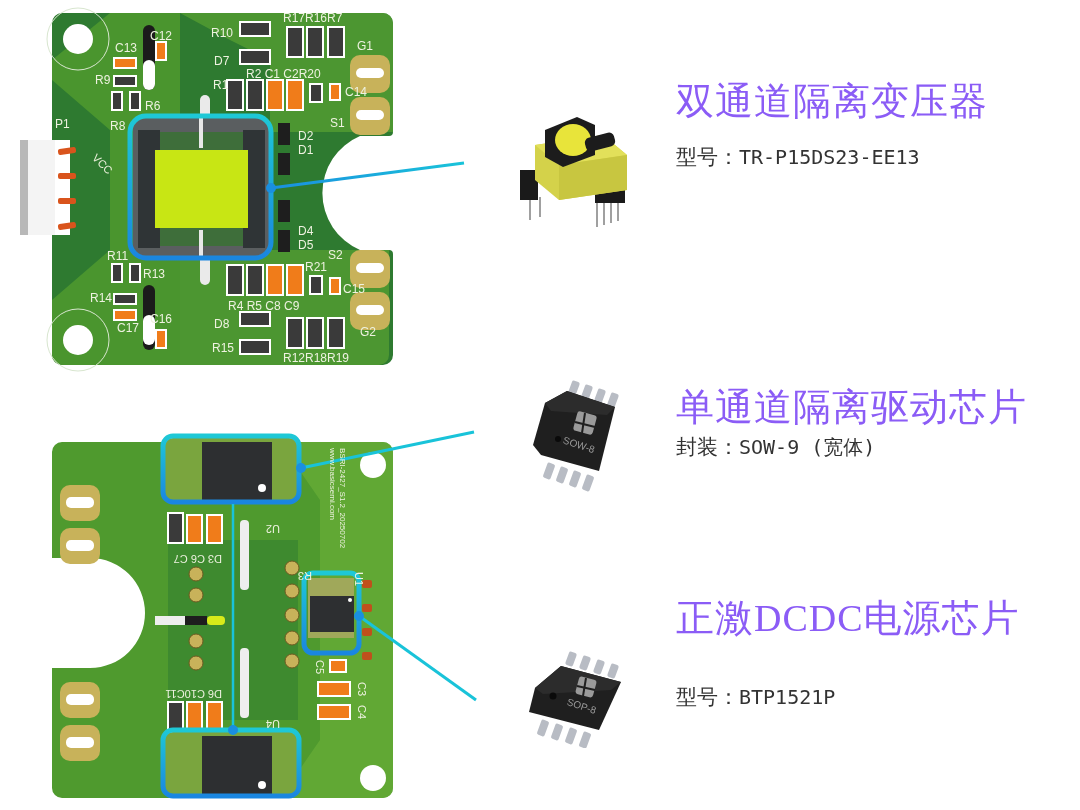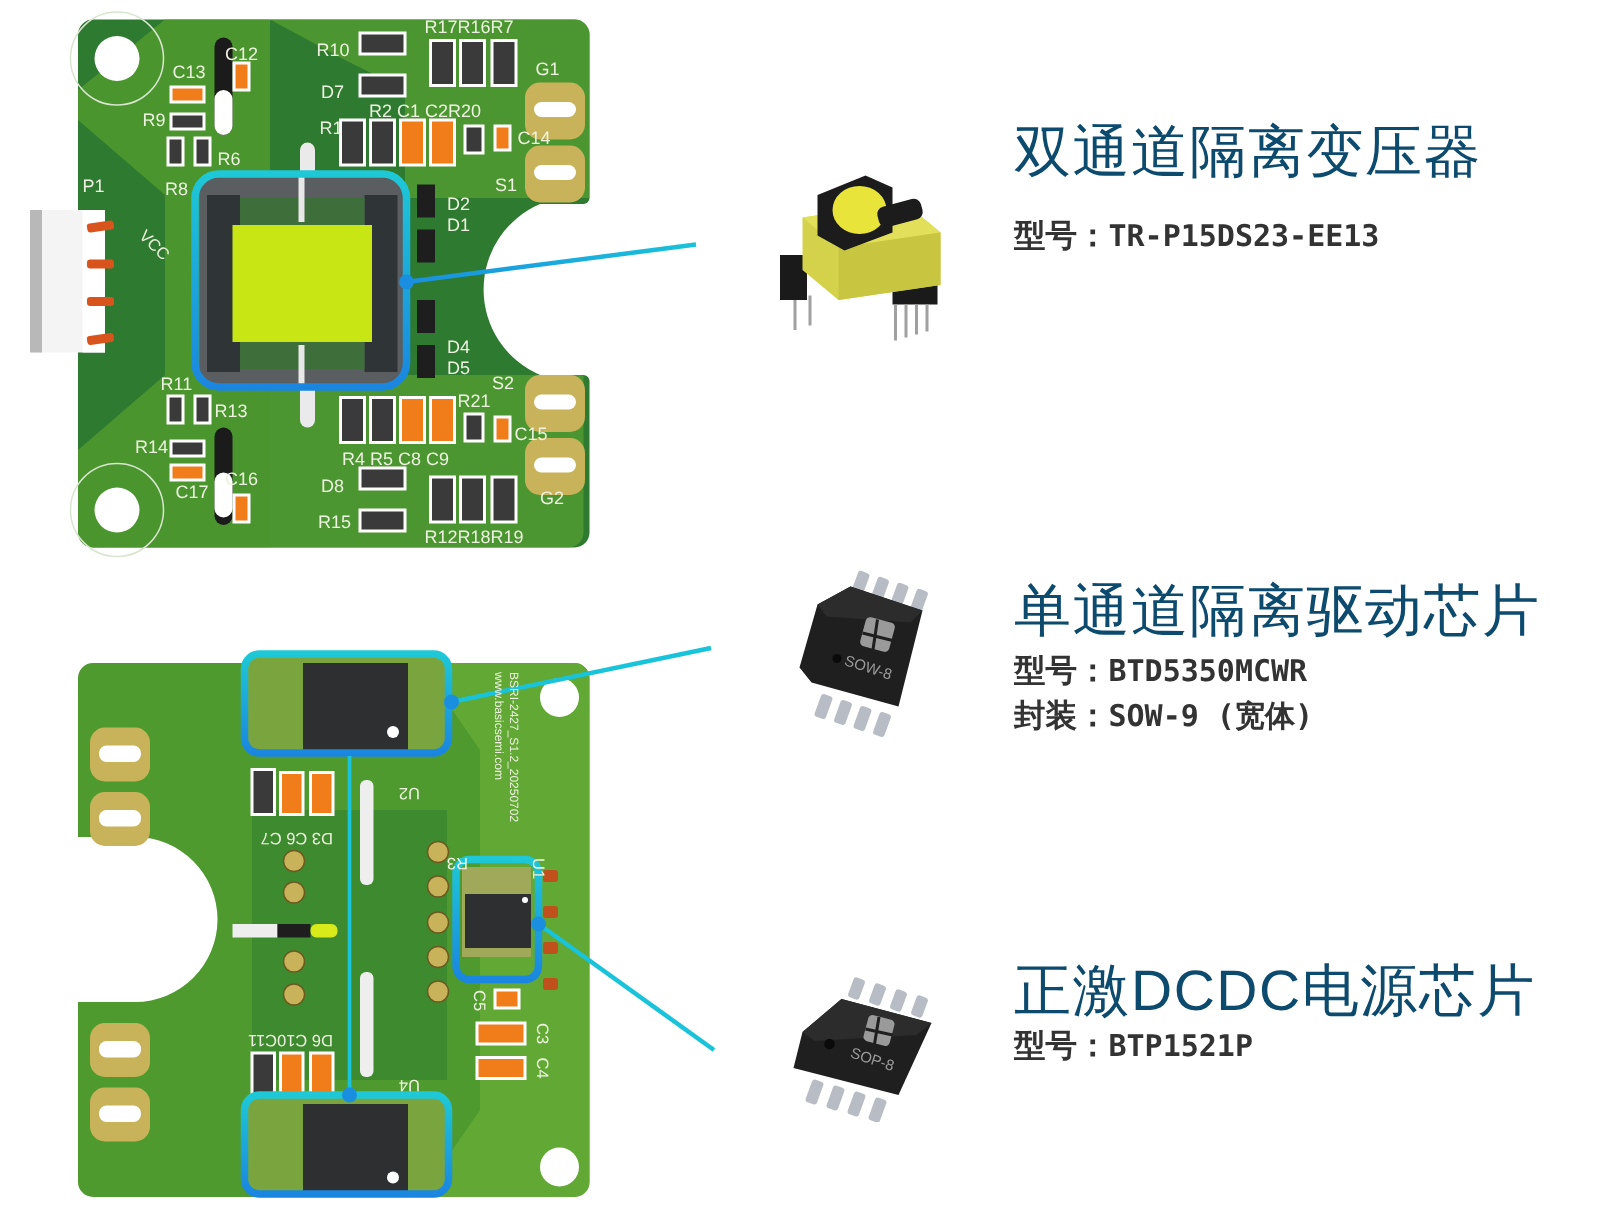--- a/index.html
+++ b/index.html
@@ -1,21 +1,21 @@
 <!DOCTYPE html>
 <html><head>
 <meta charset="utf-8">
 <style>
   html,body{margin:0;padding:0;background:#ffffff;}
   body{width:1080px;height:810px;position:relative;overflow:hidden;font-family:"DejaVu Sans","Liberation Sans",sans-serif;}
   .abs{position:absolute;}
   
-  .title{position:absolute;color:#0c4a6e;font-size:38px;font-weight:400;letter-spacing:1px;white-space:nowrap;font-family:Liberation Sans, sans-serif;}
+  .title{position:absolute;color:#8b5cf6;font-size:38px;font-weight:400;letter-spacing:1px;white-space:nowrap;font-family:Liberation Serif, serif;}
   .spec{position:absolute;color:#333333;font-size:21px;line-height:30px;white-space:nowrap;font-family:"DejaVu Sans",sans-serif;}
-  .spec div{height:30px;font-weight:bold;}
+  .spec div{height:30px;}
   .spec .lbl{letter-spacing:0px;}
   .spec .val{font-family:"DejaVu Sans Mono","Liberation Mono",monospace;font-size:20px;}
   
   .pcb-label{position:absolute;color:#e8eed8;font-family:"Liberation Sans",sans-serif;font-size:12px;white-space:nowrap;line-height:1;}
   svg text{font-family:"Liberation Sans",sans-serif;}
 </style>
 </head>
 <body>
 
 <svg class="abs" style="left:0;top:0" width="480" height="380" viewBox="0 0 480 380">
@@ -330,24 +330,23 @@
   <text x="42" y="60" font-size="10" fill="#9a9a9a" transform="rotate(18 52 56)">SOP-8</text>
 </svg>
 
 <div class="title" style="left:676px;top:76px">双通道隔离变压器</div>
 <div class="spec" style="left:676px;top:142px">
   <div><span class="lbl">型号：</span><span class="val">TR-P15DS23-EE13</span></div>
 </div>
 
 <div class="title" style="left:676px;top:382px">单通道隔离驱动芯片</div>
 <div class="spec" style="left:676px;top:432px">
-  <div><span class="lbl">型号：</span><span class="val">BTD5350MCWR</span></div>
   <div><span class="lbl">封装：</span><span class="val">SOW-9 (宽体)</span></div>
 </div>
 
-<div class="title" style="left:676px;top:635px">正激DCDC电源芯片</div>
+<div class="title" style="left:676px;top:593px">正激DCDC电源芯片</div>
 <div class="spec" style="left:676px;top:682px">
   <div><span class="lbl">型号：</span><span class="val">BTP1521P</span></div>
 </div>
 
 <div class="abs" style="left:100px;top:150px;transform:rotate(45deg);transform-origin:left top;">
   <div class="pcb-label" style="position:static;font-size:11px;line-height:16px">VCC</div>
 </div>
 
 </body></html>

